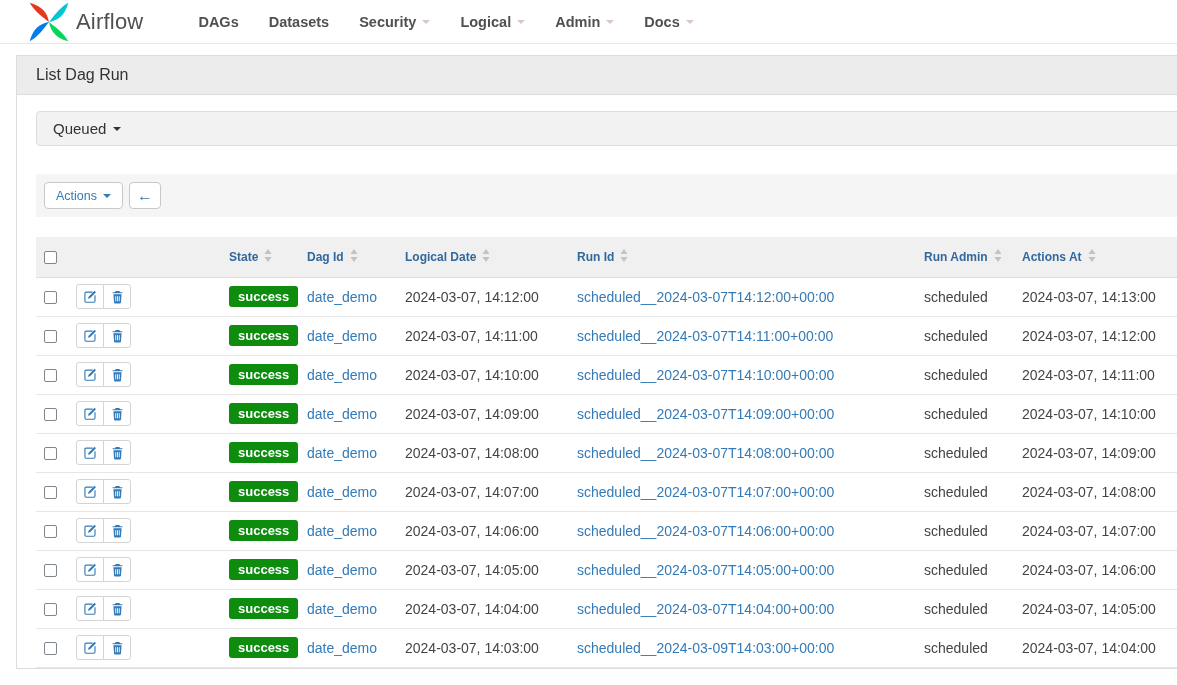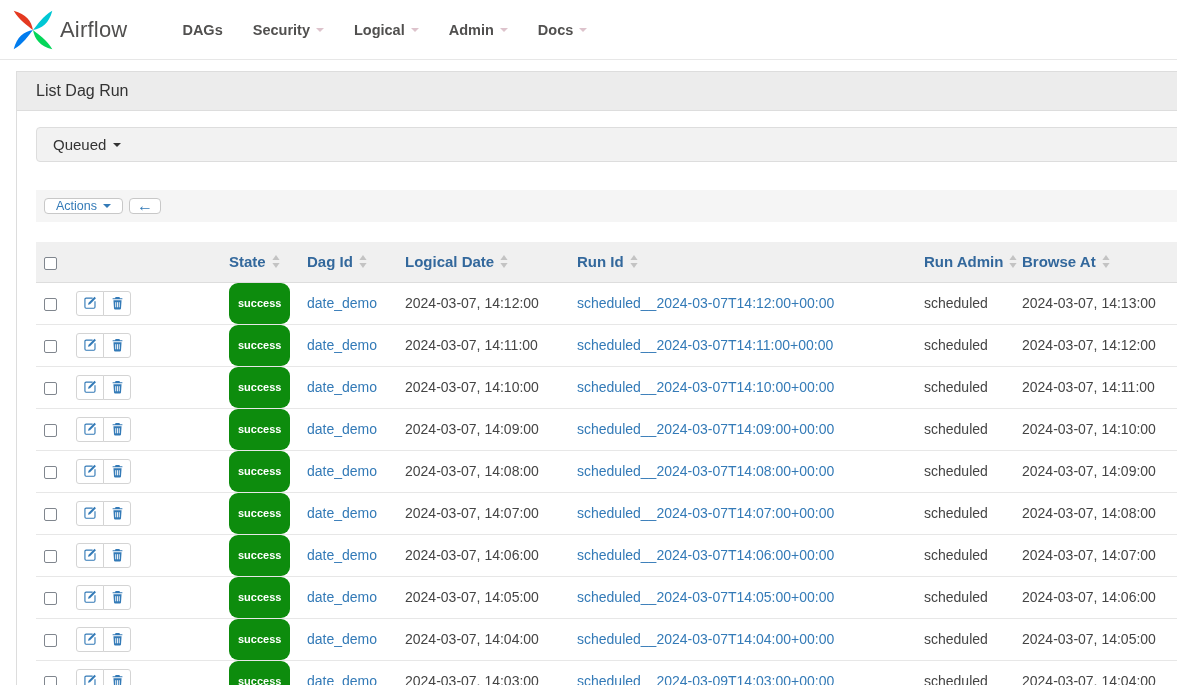--- a/index.html
+++ b/index.html
@@ -7,22 +7,22 @@
     --header-link:#33689c;
     --nav-text:#51504f;
     --success-badge:#0d8c0d;
     --nav-caret:#ddc3cc;
   }
   *{box-sizing:border-box;margin:0;padding:0;}
   html,body{width:1177px;height:685px;overflow:hidden;background:#fff;
     font-family:"Liberation Sans","DejaVu Sans",sans-serif;color:#444;}
 
   
-  .navbar{height:60px;background:#fff;border-bottom:1px solid #e7e7e7;
-    display:flex;align-items:center;padding:0 0 0 12px;}
+  .navbar{height:44px;background:#fff;border-bottom:1px solid #e7e7e7;
+    display:flex;align-items:center;padding:0 0 0 28px;}
   .brand{display:flex;align-items:center;gap:6px;cursor:pointer;text-decoration:none;}
   .brand svg{width:42px;height:42px;}
   .brand-text{font-size:22px;color:var(--nav-text);letter-spacing:.2px;}
   .nav-items{display:flex;list-style:none;margin-left:40px;align-items:center;}
   .nav-item{padding:10px 15px;font-size:14.5px;font-weight:bold;color:var(--nav-text);
     cursor:pointer;display:flex;align-items:center;gap:6px;white-space:nowrap;}
   .caret{width:0;height:0;border-left:4px solid transparent;border-right:4px solid transparent;
     border-top:4px solid var(--nav-caret);display:inline-block;}
 
   
@@ -32,47 +32,47 @@
   .panel-body{padding:16px 0 0 19px;}
 
   .search-well{background:#f2f2f2;border:1px solid #ddd;border-radius:4px;
     width:1300px;padding:8px 16px;font-size:15px;color:#333;cursor:pointer;
     display:flex;align-items:center;gap:7px;}
   .dark-caret{border-top-color:#333;}
   .blue-caret{border-top-color:var(--link);}
 
   .actions-strip{margin-top:28px;background:#f5f5f5;padding:8px;width:1300px;
     display:flex;gap:6px;}
-  .btn{background:#fff;border:1px solid #c8c8c8;border-radius:4px;height:16px;
+  .btn{background:#fff;border:1px solid #c8c8c8;border-radius:4px;height:27px;
     display:inline-flex;align-items:center;justify-content:center;gap:6px;
     font-size:12.5px;color:var(--link);padding:0 11px;cursor:pointer;
     font-family:inherit;}
   .btn-back{width:32px;font-size:16px;padding:0;}
 
   
   table{border-collapse:collapse;table-layout:fixed;width:1366px;margin-top:20px;font-size:14px;}
   col.c-check{width:40px}col.c-actions{width:153px}col.c-state{width:78px}
   col.c-dag{width:98px}col.c-logical{width:172px}col.c-runid{width:347px}
   col.c-runtype{width:98px}col.c-queued{width:380px}
   thead th{background:#f0f0f0;height:40px;text-align:left;vertical-align:middle;
-    font-size:15px;font-weight:bold;color:var(--header-link);padding:0 8px 0 0;
+    font-size:12px;font-weight:bold;color:var(--header-link);padding:0 8px 0 0;
     border-bottom:1px solid #ddd;cursor:pointer;white-space:nowrap;}
   thead th:first-child,tbody td:first-child{padding-left:8px;}
   tbody td{height:39px;vertical-align:middle;padding:0 8px 0 0;
     border-bottom:1px solid #e7e7e7;color:#444;white-space:nowrap;overflow:hidden;}
   .sort-icon{margin-left:6px;vertical-align:-1px;}
   .checkbox{display:inline-block;width:13px;height:13px;border:1.5px solid #80868e;
     border-radius:2px;background:#fff;cursor:pointer;vertical-align:middle;}
   .btn-group{display:inline-flex;}
   .icon-btn{width:28px;height:25px;background:#fff;border:1px solid #d4d4d4;
     display:inline-flex;align-items:center;justify-content:center;cursor:pointer;}
   .icon-btn:first-child{border-radius:3px 0 0 3px;}
   .icon-btn:last-child{border-radius:0 3px 3px 0;margin-left:-1px;}
   .badge{display:inline-block;background:var(--success-badge);color:#fff;
-    font-size:11px;font-weight:bold;padding:15px 9px;border-radius:9px;line-height:1;}
+    font-size:13px;font-weight:bold;padding:4px 9px;border-radius:3px;line-height:1;}
   a.cell-link{color:var(--link);text-decoration:none;cursor:pointer;}
 </style>
 </head>
 <body>
 
 <header class="navbar">
   <a class="brand">
     <svg viewBox="0 0 100 100">
       <path d="M4 4 C34 12 46 28 50 50 C38 40 16 26 4 4 Z" fill="#E43921"></path>
       <path d="M4 4 C34 12 46 28 50 50 C38 40 16 26 4 4 Z" fill="#00C7D4" transform="rotate(90 50 50)"></path>
@@ -82,20 +82,24 @@
     <span class="brand-text">Airflow</span>
   </a>
   <ul class="nav-items">
 
       <li class="nav-item">
         <span>DAGs</span>
 
       </li>
 
 
+      <li class="nav-item">
+        <span>Datasets</span>
+
+      </li>
 
       <li class="nav-item">
         <span>Security</span>
         <span class="caret"></span>
       </li>
 
       <li class="nav-item">
         <span>Logical</span>
         <span class="caret"></span>
       </li>
@@ -179,21 +183,21 @@
             </th>
 
             <th>
               <span>Run Admin</span><svg class="sort-icon" width="8" height="13" viewBox="0 0 8 13">
                 <path d="M4 0l3.6 5H.4z" fill="#c3c3c3"></path>
                 <path d="M4 13L.4 8h7.2z" fill="#c3c3c3"></path>
               </svg>
             </th>
 
             <th>
-              <span>Browse At</span><svg class="sort-icon" width="8" height="13" viewBox="0 0 8 13">
+              <span>Actions At</span><svg class="sort-icon" width="8" height="13" viewBox="0 0 8 13">
                 <path d="M4 0l3.6 5H.4z" fill="#c3c3c3"></path>
                 <path d="M4 13L.4 8h7.2z" fill="#c3c3c3"></path>
               </svg>
             </th>
 
         </tr>
       </thead>
       <tbody>
 
           <tr>

